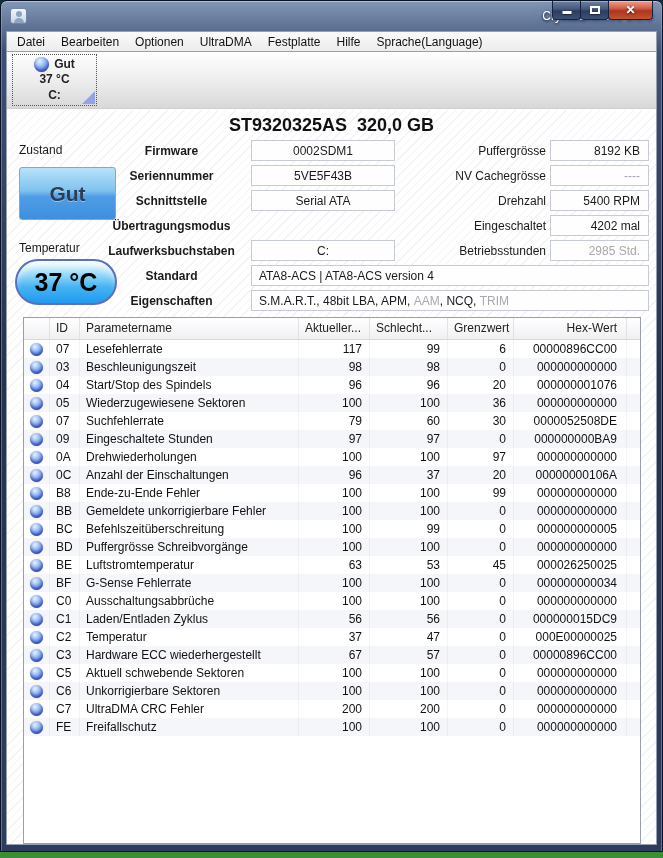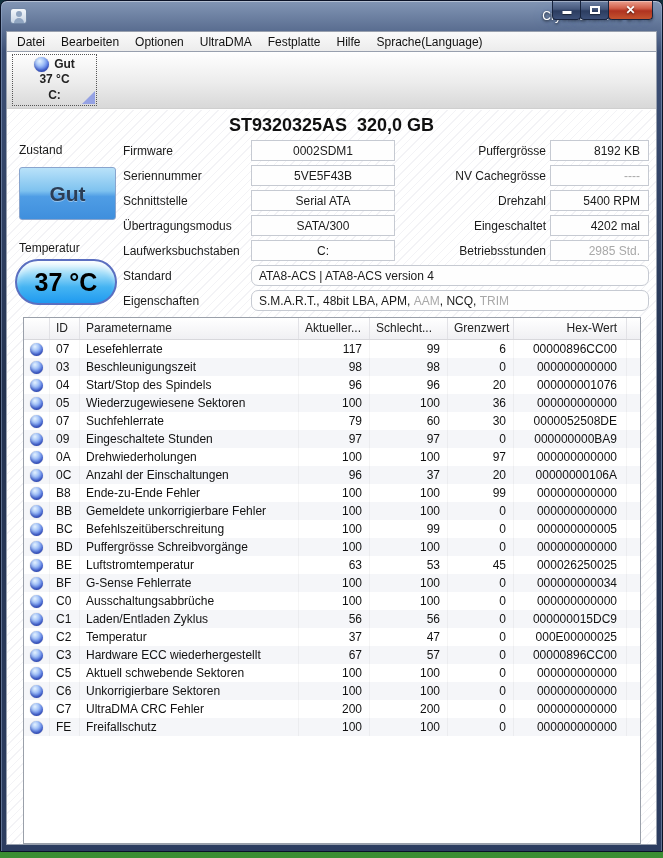--- a/index.html
+++ b/index.html
@@ -60,23 +60,23 @@
     border-bottom:13px solid #95a2e4; border-left:13px solid transparent; }
   .content { position:absolute; top:58px; left:0; right:0; bottom:0;
     background: repeating-linear-gradient(135deg,#ffffff 0px,#ffffff 5px,#f3f3f6 5px,#f3f3f6 6px); }
   
   .drive-title { position:absolute; top:5px; left:0; right:0; text-align:center;
     font-size:18px; font-weight:bold; color:#101010; white-space:pre; }
   .flabel { position:absolute; font-size:12px; color:#1a1a1a; }
   .fbox { position:absolute; height:21px; background:#fefefe; border:1px solid #c6cad2;
     font-size:12px; color:#1a1a1a; display:flex; align-items:center; justify-content:center; }
   .fbox.right-align { justify-content:flex-end; padding-right:8px; }
-  .fbox.left-align { justify-content:flex-start; padding-left:7px;border-radius:7px; }
+  .fbox.left-align { justify-content:flex-start; padding-left:7px; }
   .muted { color:#a8a8a8; }
-  .lab-mid { left:116px; width:137px; text-align:left; }
+  .lab-mid { left:96px; width:137px; text-align:center;font-weight:bold; }
   .lab-right { left:404px; width:135px; text-align:right; }
   .box-mid { left:244px; width:144px; }
   .box-right { left:543px; width:99px; }
   .box-wide { left:244px; width:398px; }
   .health-btn { position:absolute; left:12px; top:57px; width:97px; height:53px;
     border:1px solid #89a5ce; border-radius:3px;
     background: linear-gradient(180deg,#b9e2f9 0%,#7ec2ef 45%,#4f9de5 56%,#3f8fdd 100%);
     color:#2b3d55; font-size:21px; font-weight:bold;
     display:flex; align-items:center; justify-content:center; cursor:pointer;
     text-shadow:0 1px 0 rgba(255,255,255,.4); }
@@ -162,21 +162,20 @@
       <div class="flabel" style="left:12px; top:131px;">Temperatur</div>
       <div class="temp-pill">37 °C</div>
 
       <div class="flabel lab-mid" style="top:34px;">Firmware</div>
       <div class="fbox box-mid" style="top:30px;">0002SDM1</div>
       <div class="flabel lab-mid" style="top:59px;">Seriennummer</div>
       <div class="fbox box-mid" style="top:55px;">5VE5F43B</div>
       <div class="flabel lab-mid" style="top:84px;">Schnittstelle</div>
       <div class="fbox box-mid" style="top:80px;">Serial ATA</div>
       <div class="flabel lab-mid" style="top:109px;">Übertragungsmodus</div>
-      <div class="fbox box-mid" style="top:105px;">SATA/300</div>
       <div class="flabel lab-mid" style="top:134px;">Laufwerksbuchstaben</div>
       <div class="fbox box-mid" style="top:130px;">C:</div>
 
       <div class="flabel lab-right" style="top:34px;">Puffergrösse</div>
       <div class="fbox box-right right-align" style="top:30px;">8192 KB</div>
       <div class="flabel lab-right" style="top:59px;">NV Cachegrösse</div>
       <div class="fbox box-right right-align muted" style="top:55px;">----</div>
       <div class="flabel lab-right" style="top:84px;">Drehzahl</div>
       <div class="fbox box-right right-align" style="top:80px;">5400 RPM</div>
       <div class="flabel lab-right" style="top:109px;">Eingeschaltet</div>

